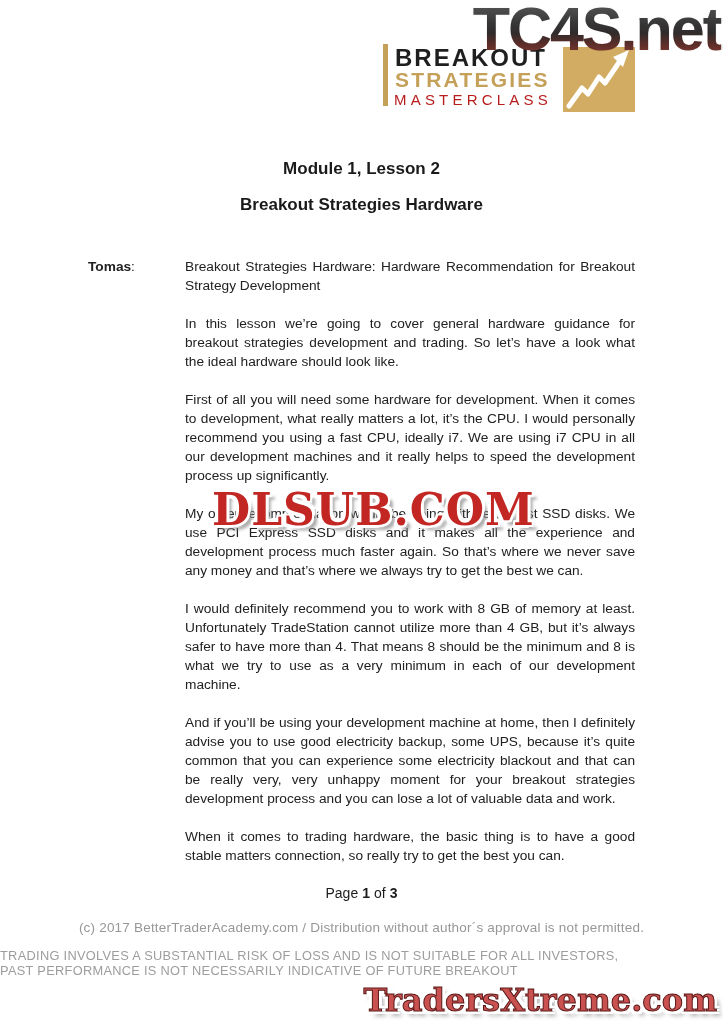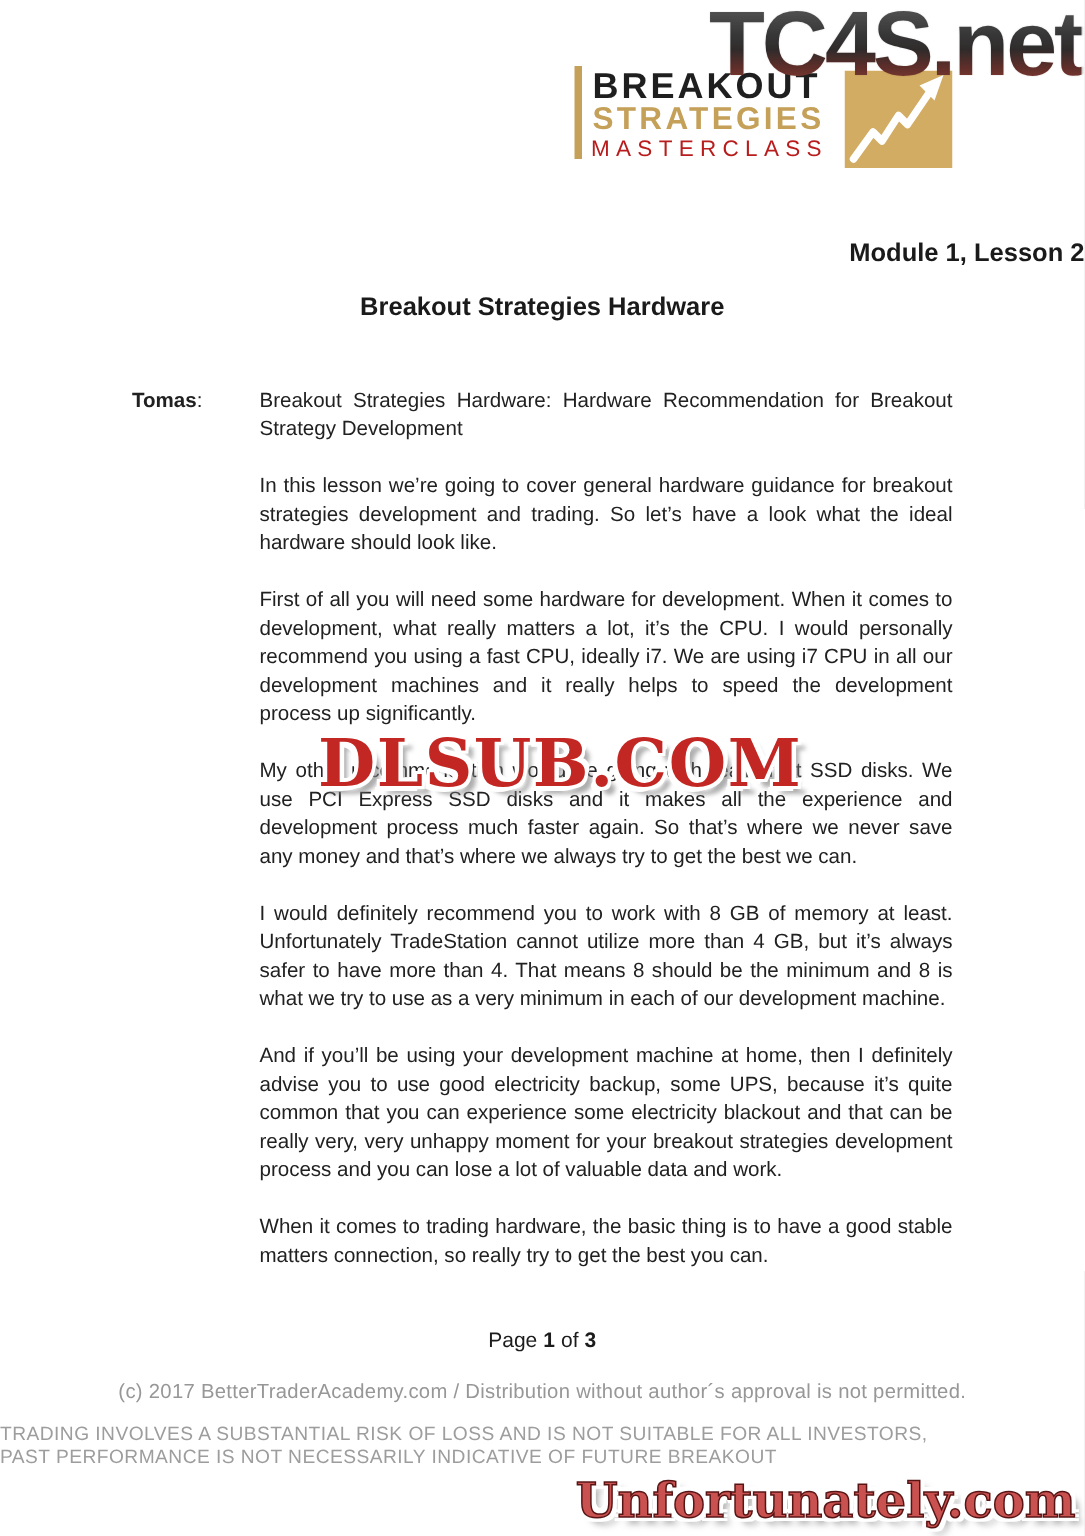--- a/index.html
+++ b/index.html
@@ -65,21 +65,21 @@
 
   
   .doc-title1, .doc-title2 {
     position: absolute;
     left: 0; right: 0;
     text-align: center;
     font-size: 17px;
     font-weight: bold;
     color: #1a1a1a;
   }
-  .doc-title1 { top: 159px; text-align: right; }
+  .doc-title1 { top: 159px; }
   .doc-title2 { top: 195px; }
 
   
   .transcript {
     position: absolute;
     left: 88px; top: 257px;
     width: 547px;
     display: flex;
     color: #212121;
   }
@@ -88,21 +88,21 @@
     flex: 0 0 85px;
     font-size: 13.7px;
     line-height: 19px;
   }
   .speaker-name { font-weight: bold; margin-top: 36px; }
   .paras-col { flex: 1; }
   .paras-col p {
     font-size: 13.7px;
     line-height: 19px;
     text-align: justify;
-    margin: 0 0 19px 0;
+    margin: 0 0 19px 12px;
   }
 
   
   .dlsub {
     position: absolute;
     left: 212px; top: 484px;
     font-family: "DejaVu Serif", serif;
     font-weight: bold;
     font-size: 44px;
     letter-spacing: 1px;
@@ -198,15 +198,15 @@
 
   <div class="pagenum">
     <span>Page</span><b>1</b><span>of</span><b>3</b>
   </div>
   <div class="copyright">(c) 2017 BetterTraderAcademy.com / Distribution without author´s approval is not permitted.</div>
   <div class="disclaimer">
     <div>TRADING INVOLVES A SUBSTANTIAL RISK OF LOSS AND IS NOT SUITABLE FOR ALL INVESTORS,</div>
     <div>PAST PERFORMANCE IS NOT NECESSARILY INDICATIVE OF FUTURE BREAKOUT</div>
   </div>
 
-  <div class="traders-x">Unfortunately.com</div>
+  <div class="traders-x">TradersXtreme.com</div>
 
 </div>
 
 </body></html>

